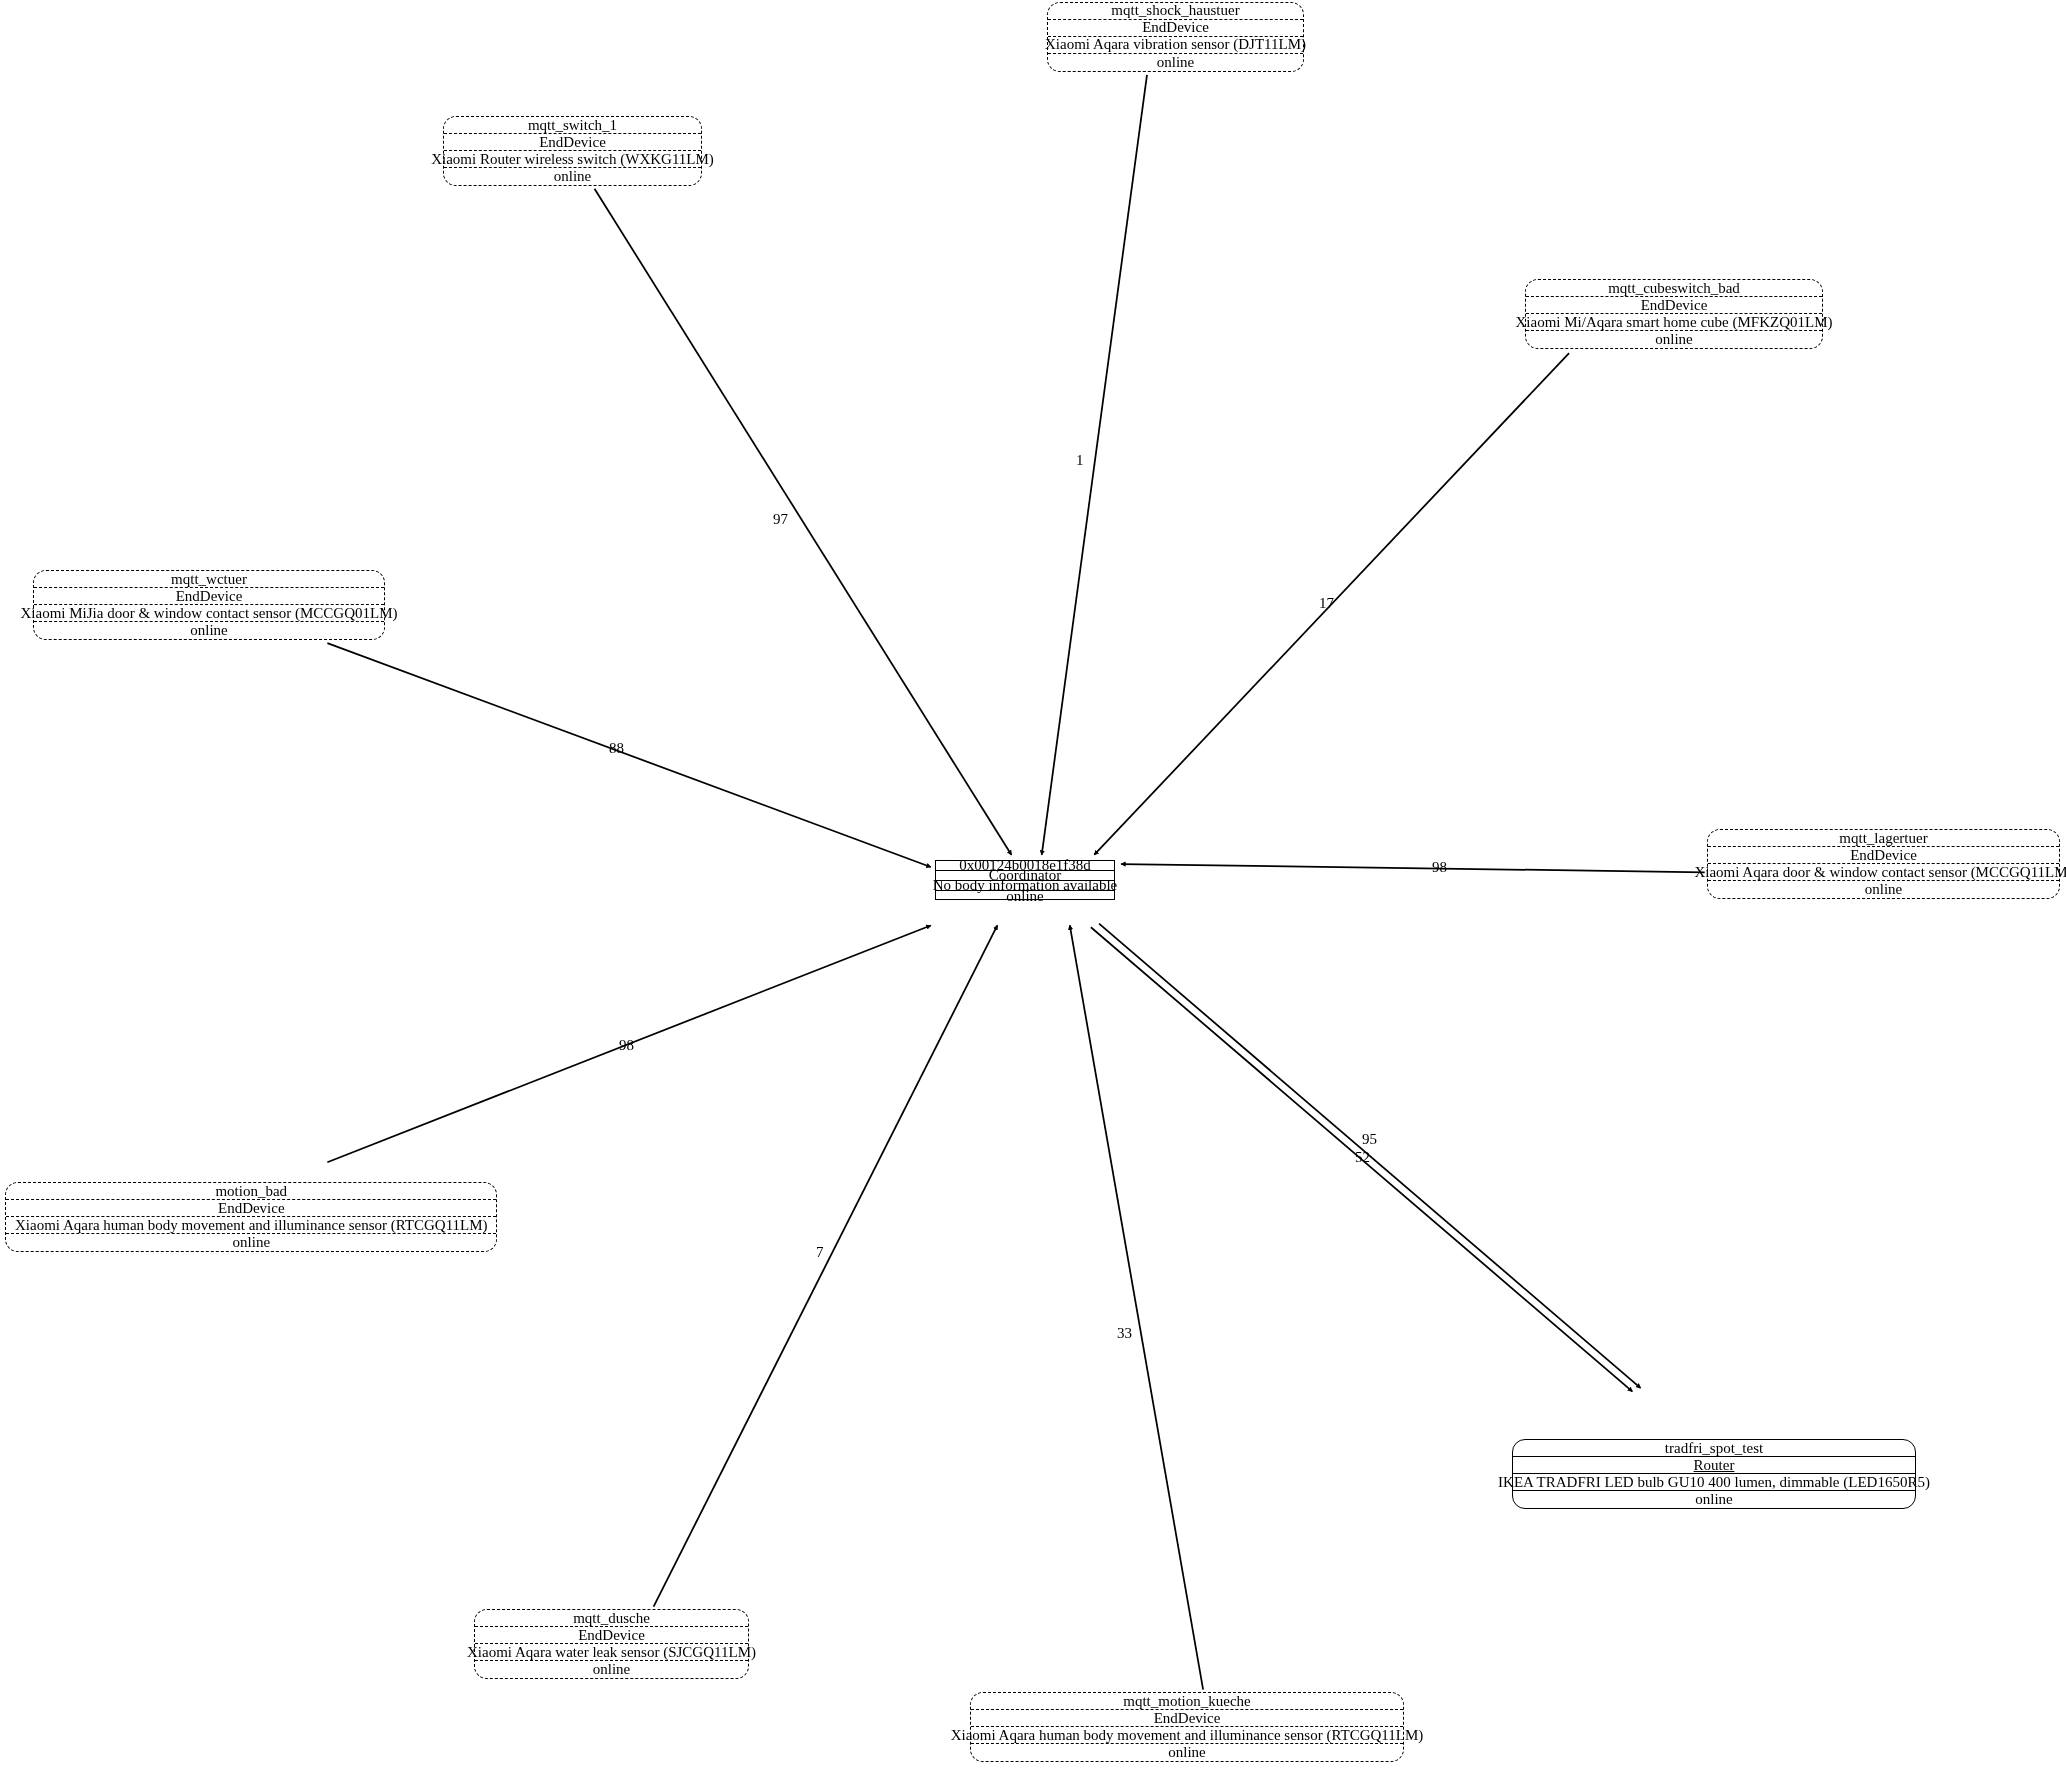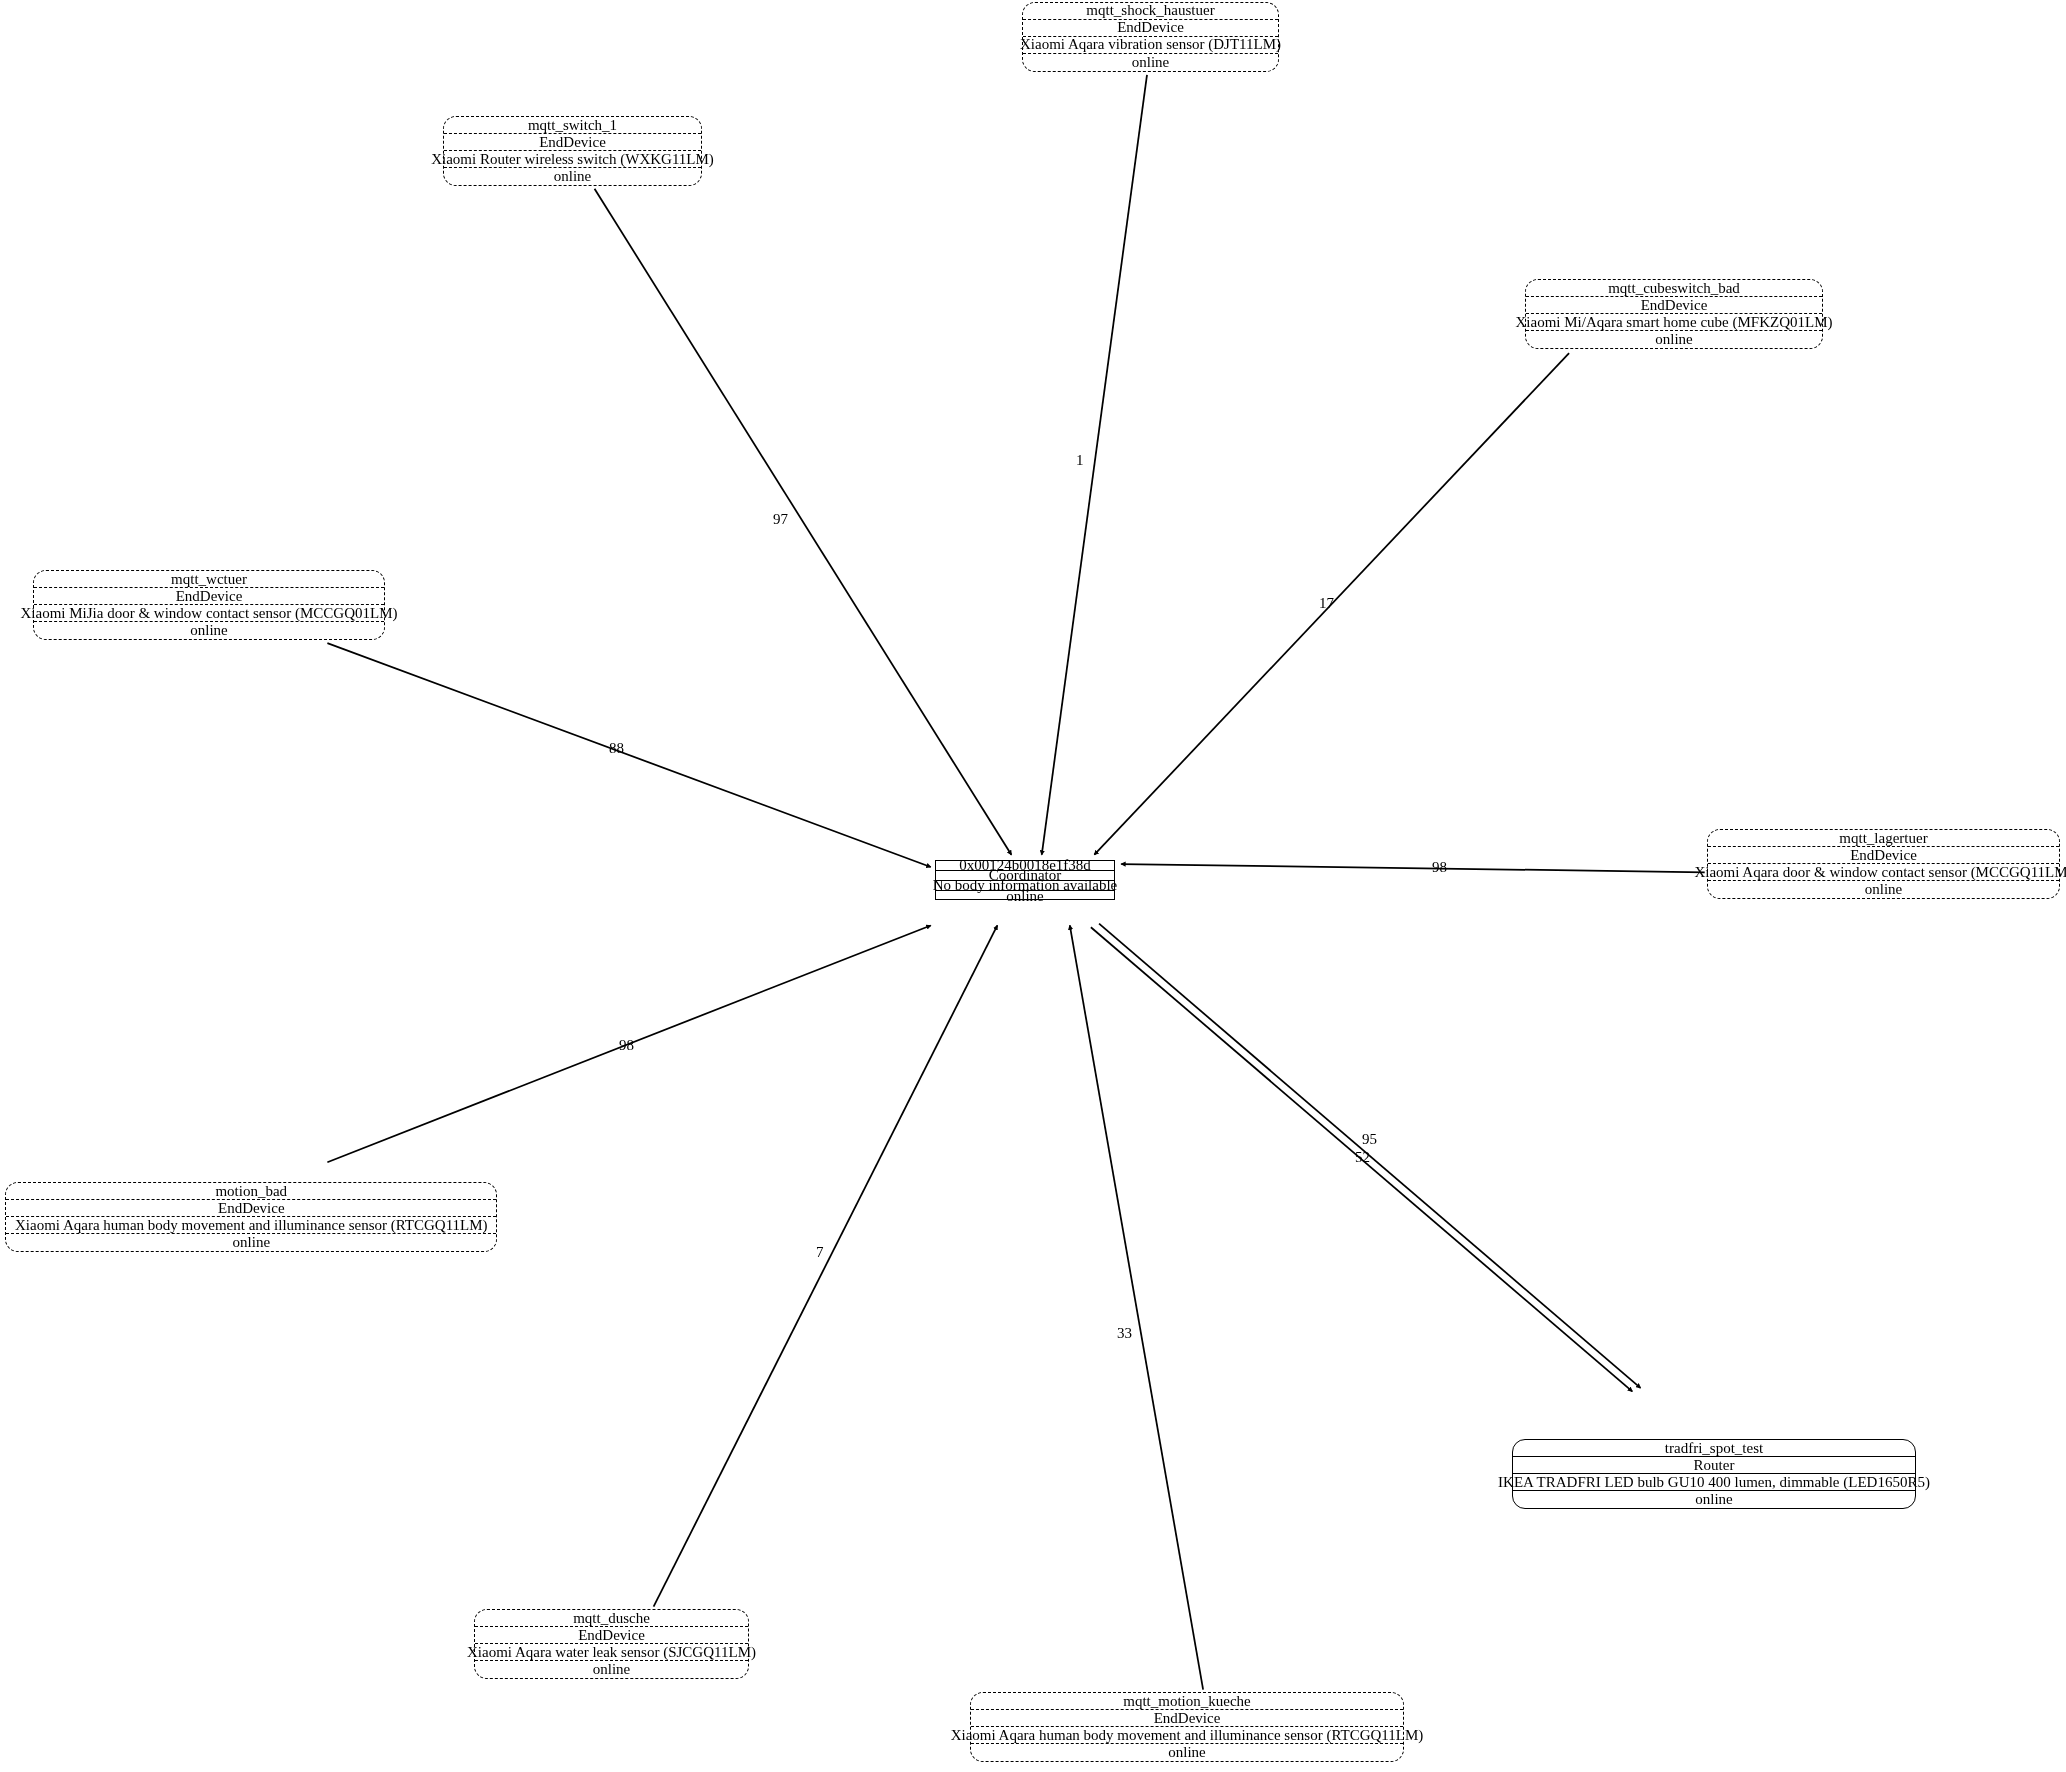--- a/index.html
+++ b/index.html
@@ -111,21 +111,21 @@
       </g>
   </svg>
 
   <div id="node-group">
       <div class="node coordinator" style="left: 935px; top: 860px; width: 180px; height: 40px;">
         <div class="row" style="height: 10px;">0x00124b0018e1f38d</div>
         <div class="row" style="height: 10px;">Coordinator</div>
         <div class="row" style="height: 10px;">No body information available</div>
         <div class="row" style="height: 10px;">online</div>
       </div>
-      <div class="node enddevice" style="left: 1022px; top: 1.8px; width: 257px; height: 70px;">
+      <div class="node enddevice" style="left: 1047px; top: 1.8px; width: 257px; height: 70px;">
         <div class="row" style="height: 17.5px;">mqtt_shock_haustuer</div>
         <div class="row" style="height: 17.5px;">EndDevice</div>
         <div class="row" style="height: 17.5px;">Xiaomi Aqara vibration sensor (DJT11LM)</div>
         <div class="row" style="height: 17.5px;">online</div>
       </div>
       <div class="node enddevice" style="left: 443px; top: 116px; width: 259px; height: 70px;">
         <div class="row" style="height: 17.5px;">mqtt_switch_1</div>
         <div class="row" style="height: 17.5px;">EndDevice</div>
         <div class="row" style="height: 17.5px;">Xiaomi Router wireless switch (WXKG11LM)</div>
         <div class="row" style="height: 17.5px;">online</div>
@@ -149,21 +149,21 @@
         <div class="row" style="height: 17.5px;">online</div>
       </div>
       <div class="node enddevice" style="left: 5.3px; top: 1165px; width: 492px; height: 70px; margin-top: 17px;">
         <div class="row" style="height: 17.5px;">motion_bad</div>
         <div class="row" style="height: 17.5px;">EndDevice</div>
         <div class="row" style="height: 17.5px;">Xiaomi Aqara human body movement and illuminance sensor (RTCGQ11LM)</div>
         <div class="row" style="height: 17.5px;">online</div>
       </div>
       <div class="node router" style="left: 1512px; top: 1391px; width: 404px; height: 70px; margin-top: 48px;">
         <div class="row" style="height: 17.5px;">tradfri_spot_test</div>
-        <div class="row" style="height: 17.5px;">Router</div>
+        <div class="row" style="height: 17.5px; text-decoration: underline;">Router</div>
         <div class="row" style="height: 17.5px;">IKEA TRADFRI LED bulb GU10 400 lumen, dimmable (LED1650R5)</div>
         <div class="row" style="height: 17.5px;">online</div>
       </div>
       <div class="node enddevice" style="left: 474px; top: 1609px; width: 275px; height: 70px;">
         <div class="row" style="height: 17.5px;">mqtt_dusche</div>
         <div class="row" style="height: 17.5px;">EndDevice</div>
         <div class="row" style="height: 17.5px;">Xiaomi Aqara water leak sensor (SJCGQ11LM)</div>
         <div class="row" style="height: 17.5px;">online</div>
       </div>
       <div class="node enddevice" style="left: 970px; top: 1692px; width: 434px; height: 70px;">

